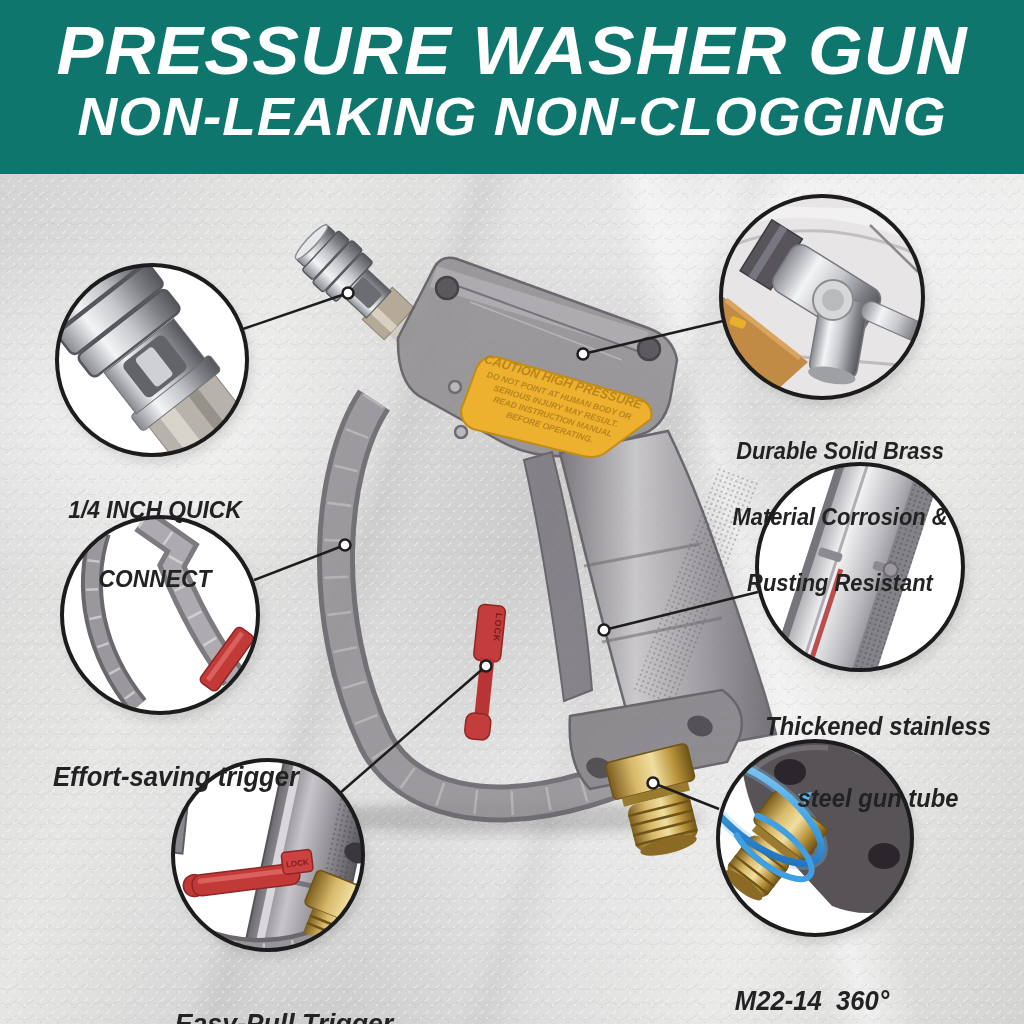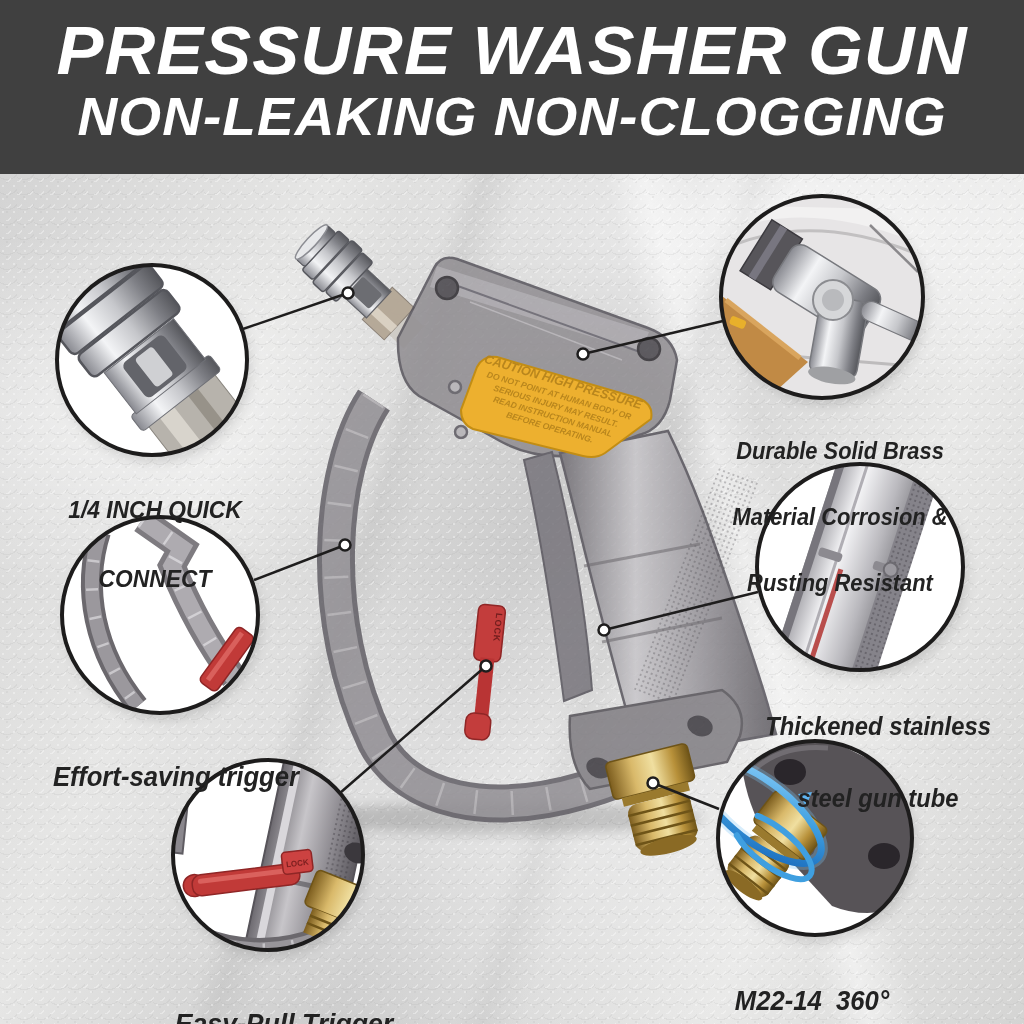--- a/index.html
+++ b/index.html
@@ -21,21 +21,21 @@
   }
   .speckle{
     position:absolute;inset:0;pointer-events:none;opacity:.45;
     background-image:
       repeating-radial-gradient(circle at 3px 4px, rgba(255,255,255,.75) 0 1.2px, transparent 1.2px 9px),
       repeating-radial-gradient(circle at 7px 2px, rgba(170,170,170,.35) 0 1px, transparent 1px 12px);
     background-size:11px 13px, 17px 15px;
   }
   .banner{
     position:absolute;left:0;top:0;width:1024px;height:174px;
-    background:#404040;color:#fff;text-align:center;z-index:3;
+    background:#0f766e;color:#fff;text-align:center;z-index:3;
   }
   .banner .title{
     margin-top:14px;font-size:69px;line-height:74px;font-weight:700;font-style:italic;
     letter-spacing:1px;transform:scaleX(1.02);white-space:nowrap;
   }
   .banner .subtitle{
     font-size:54px;line-height:56px;font-weight:700;font-style:italic;
     letter-spacing:1px;transform:scaleX(1.02);white-space:nowrap;
   }
   svg.scene{position:absolute;left:0;top:0;z-index:2;}

